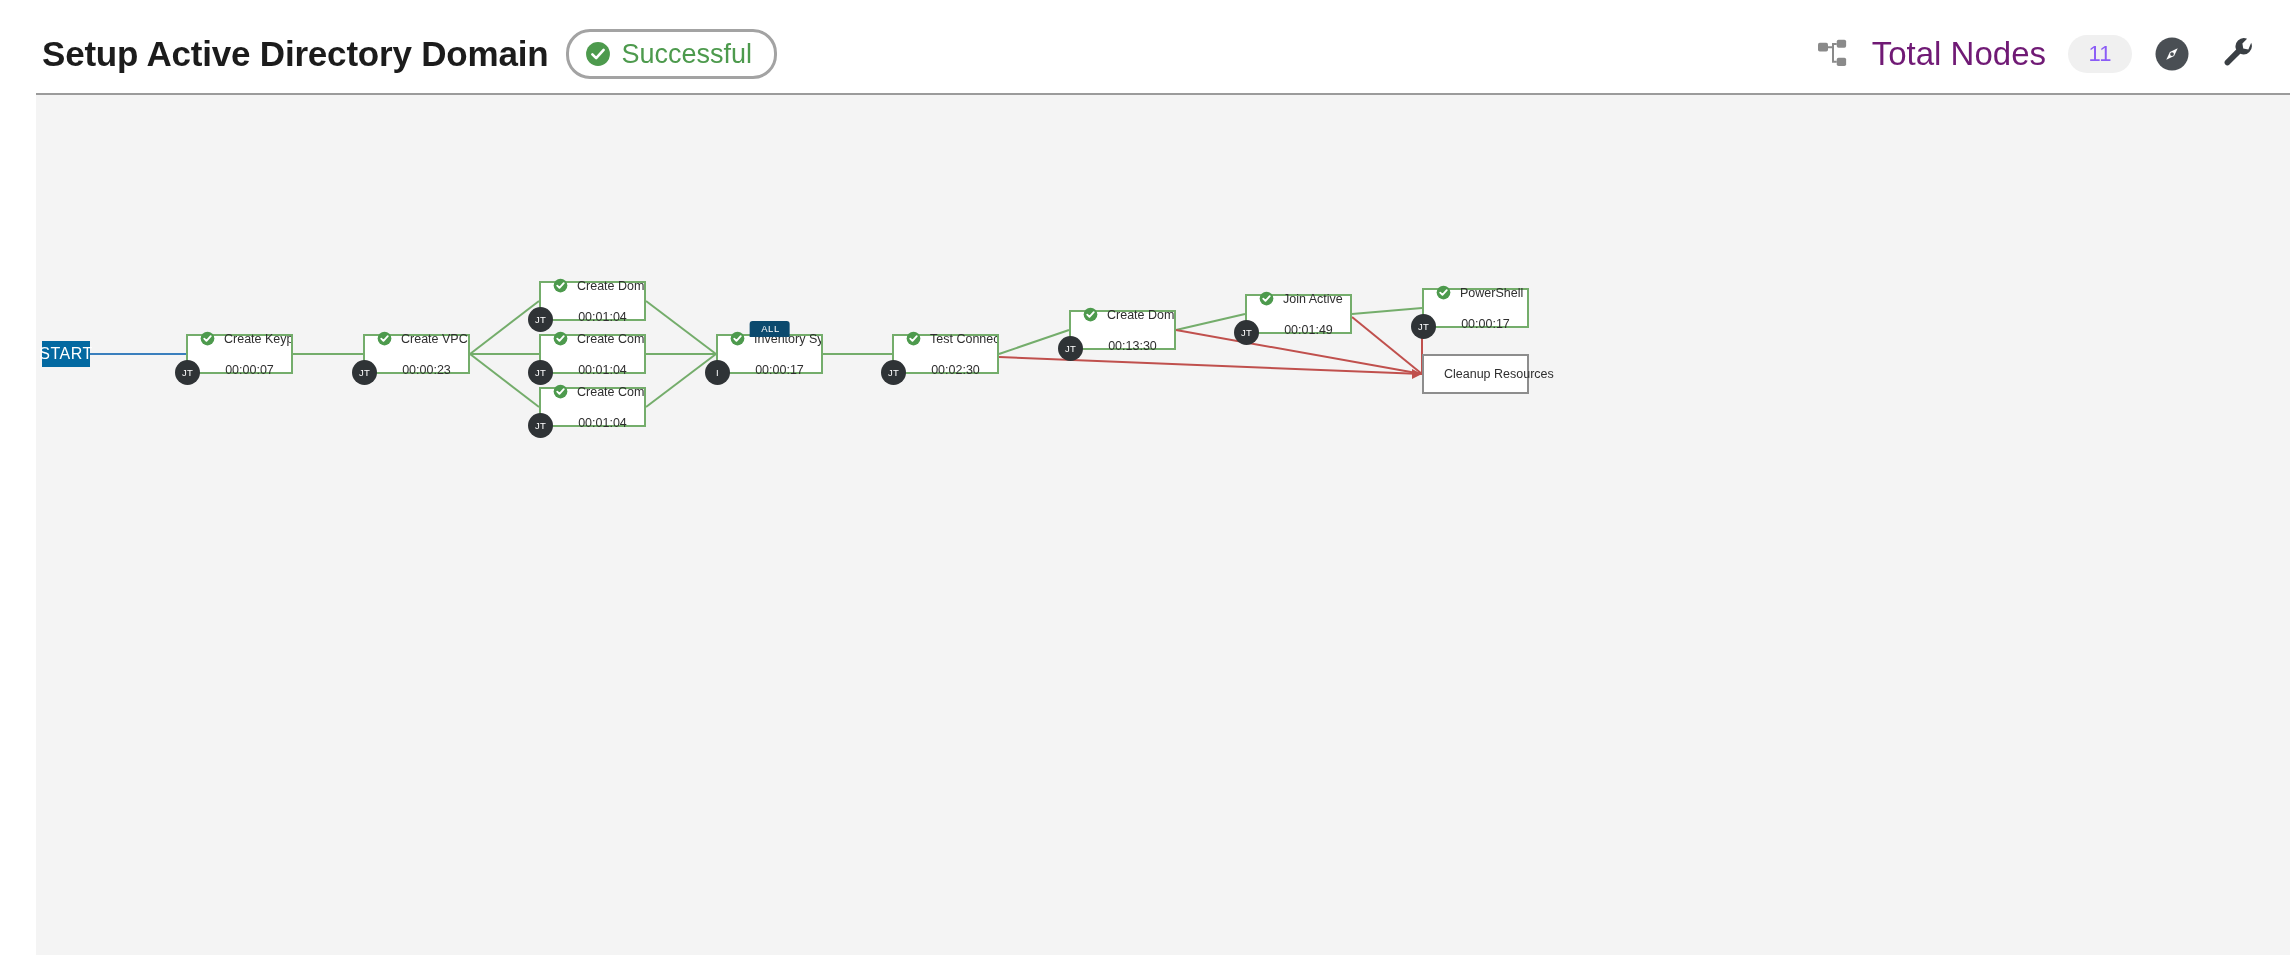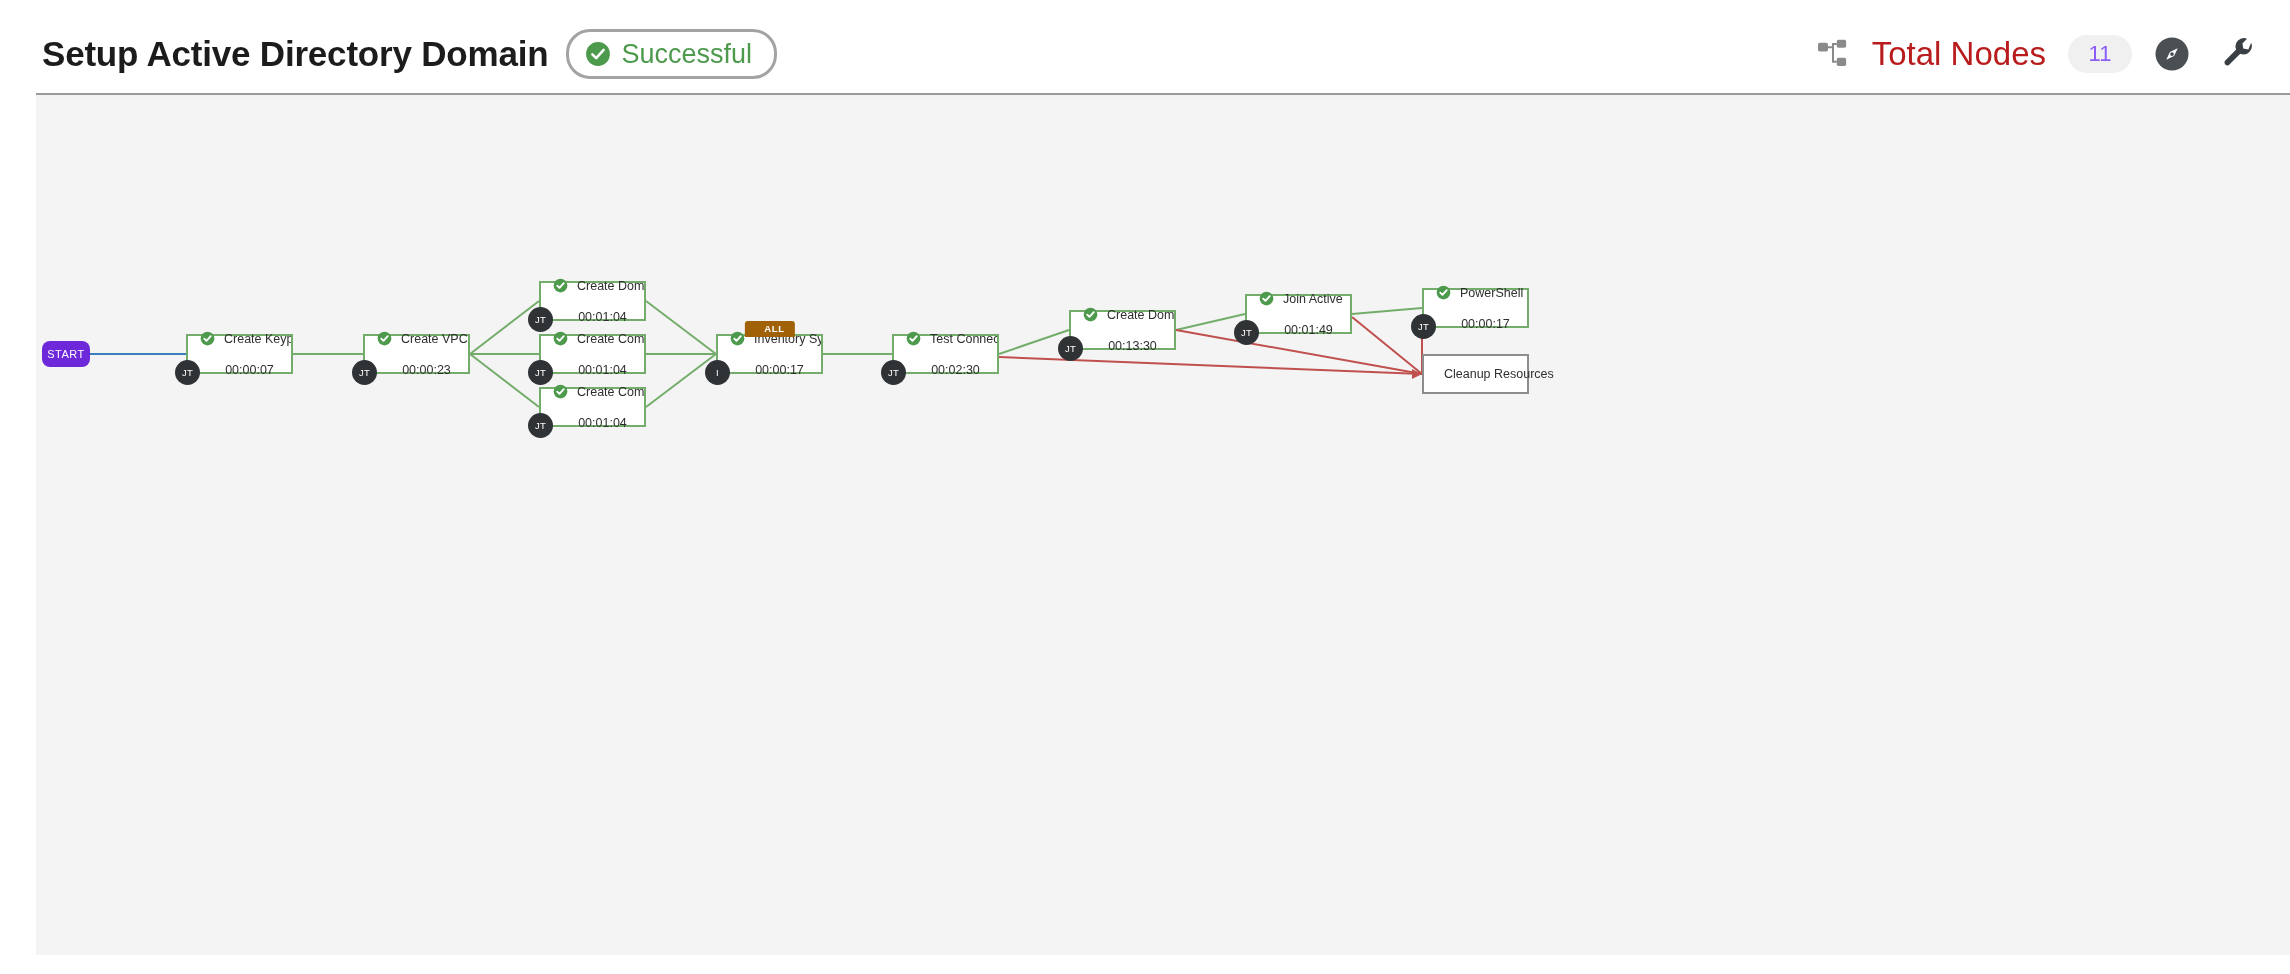--- a/index.html
+++ b/index.html
@@ -69,21 +69,21 @@
 
   .header-right {
     margin-left: auto;
     display: flex;
     align-items: center;
     gap: 22px;
   }
   .nodes-icon { width: 34px; height: 30px; flex: 0 0 34px; }
   .nodes-label {
     font-size: 33px;
-    color: #b91c1c;
+    color: #701a75;
     white-space: nowrap;
   }
   .nodes-badge {
     background: #f0f0f0;
     border-radius: 20px;
     min-width: 64px;
     height: 38px;
     display: flex;
     align-items: center;
     justify-content: center;
@@ -171,35 +171,35 @@
     display: flex;
     align-items: center;
     justify-content: center;
     letter-spacing: 0.2px;
   }
   .node-tab {
     position: absolute;
     top: -15px;
     left: 50%;
     transform: translateX(-50%);
-    background: #a16207;
+    background: #0c4a6e;
     color: #ffffff;
     font-size: 9.5px;
-    font-weight: bold;
+    font-weight: normal;
     letter-spacing: 0.6px;
-    padding: 2px 10px 3px 20px;
+    padding: 2px 10px 3px 12px;
     border-radius: 3px 3px 0 0;
   }
 
   .start-node {
     position: absolute;
-    background: #6d28d9;
-    border-radius: 8px;
+    background: #0369a1;
+    border-radius: 0;
     color: #ffffff;
-    font-size: 11px;
+    font-size: 16px;
     letter-spacing: 0.5px;
     display: flex;
     align-items: center;
     justify-content: center;
   }
 </style>
 </head>
 <body>
 
 <div id="app">

